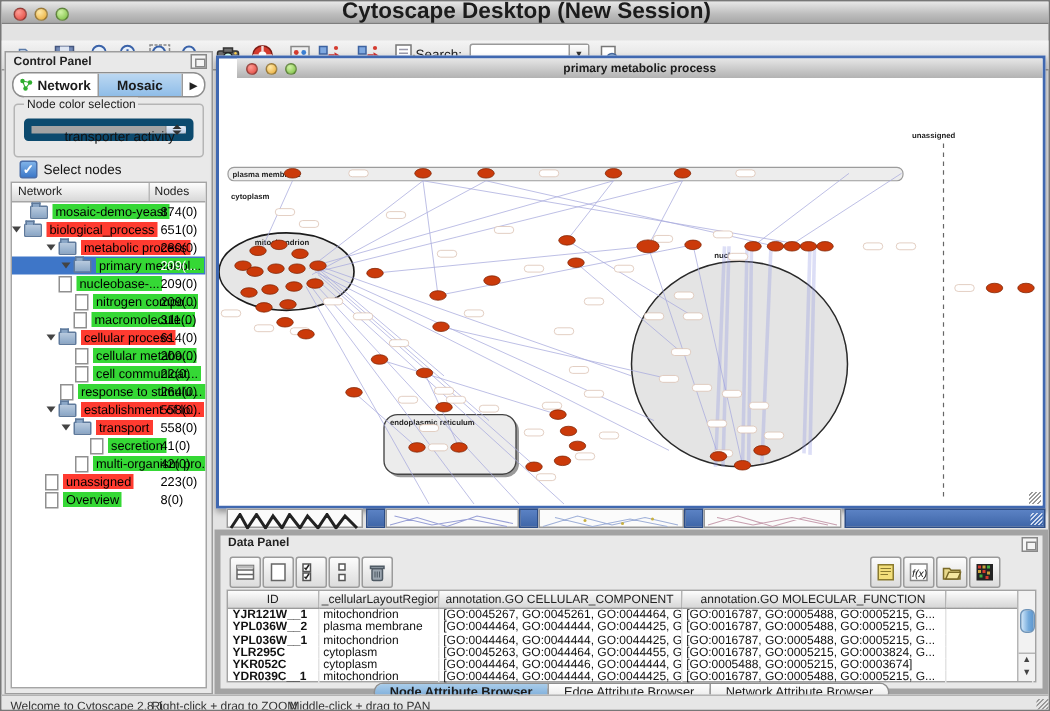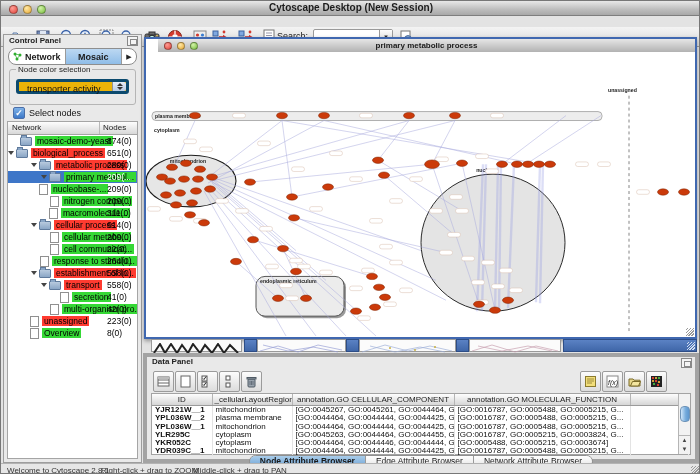--- a/index.html
+++ b/index.html
@@ -3,21 +3,21 @@
 <meta charset="utf-8">
 <style>
   html,body{margin:0;padding:0;background:#555;}
   #app{position:relative;width:700px;height:474px;background:#e3e3e3;
        font-family:"Liberation Sans",sans-serif;overflow:hidden;
        border:1px solid #777;box-sizing:border-box;}
   
   .titlebar{position:absolute;left:0;top:0;width:700px;height:14px;
     background:linear-gradient(#e8e8e8,#bdbdbd 60%,#a8a8a8);border-bottom:1px solid #7e7e7e;}
   .titlebar .title{position:absolute;left:0;right:0;top:0;text-align:center;
-    font-size:10px;font-weight:bold;color:#1c1c1c;line-height:14px;}
+    font-size:15px;font-weight:bold;color:#1c1c1c;line-height:14px;}
   .lights{position:absolute;left:8px;top:3.5px;display:flex;gap:5px;}
   .light{width:7px;height:7px;border-radius:50%;border:0.5px solid rgba(0,0,0,.35);}
   .light.red{background:radial-gradient(circle at 35% 30%,#ff9d95,#e0443b);}
   .light.yellow{background:radial-gradient(circle at 35% 30%,#ffe9a8,#e8a933);}
   .light.green{background:radial-gradient(circle at 35% 30%,#d2f3a8,#77bd3c);}
   .lights.small .light{width:6px;height:6px;}
   
   .toolbar{position:absolute;left:0;top:14px;width:700px;height:19px;
     background:linear-gradient(#f4f4f4,#dadada);border-bottom:1px solid #979797;margin-top:12px;}
   .tbtn{position:absolute;top:1px;width:18px;height:17px;display:flex;align-items:center;
@@ -39,23 +39,23 @@
     border:1px solid #8e8e8e;border-radius:8px;overflow:hidden;background:#fff;font-size:9px;}
   .cp-tab{flex:1;display:flex;align-items:center;justify-content:center;gap:3px;
     color:#1a1a1a;font-weight:bold;border-right:1px solid #9a9a9a;cursor:pointer;}
   .cp-tab.sel{background:linear-gradient(#bcd8f2,#8fbde8);}
   .cp-tab-more{width:14px;display:flex;align-items:center;justify-content:center;
     font-size:7px;color:#222;cursor:pointer;}
   .cp-group{position:absolute;left:5px;top:34px;right:5px;height:34px;border:1px solid #b5b5b5;
     border-radius:3px;}
   .cp-group-title{position:absolute;left:6px;top:-5px;background:#e9e9e9;padding:0 2px;
     font-size:8px;color:#222;}
-  .combo{position:absolute;left:6px;top:9px;right:6px;height:15px;background:#eab308;
-    border:3px solid #0c4a6e;border-radius:3px;font-size:9px;line-height:15px;
-    padding-left:8px;color:#111;box-sizing:border-box;cursor:pointer;}
+  .combo{position:absolute;left:6px;top:9px;right:6px;height:15px;background:#a3a3a3;
+    border:5px solid #0c4a6e;border-radius:3px;font-size:9px;line-height:15px;
+    padding-left:22px;color:#111;box-sizing:border-box;cursor:pointer;}
   .combo .stepper{position:absolute;right:0;top:0;width:13px;height:100%;border-left:1px solid #939393;
     background:linear-gradient(#e7eef8,#b9cbe4);display:flex;flex-direction:column;
     align-items:center;justify-content:center;gap:1px;border-radius:0 2px 2px 0;}
   .stepper i{width:0;height:0;border-left:3px solid transparent;border-right:3px solid transparent;}
   .stepper .up{border-bottom:3px solid #333;}
   .stepper .dn{border-top:3px solid #333;}
   .cp-check{position:absolute;left:9px;top:72px;display:flex;align-items:center;gap:4px;
     font-size:9px;color:#111;cursor:pointer;}
   .checkbox{width:10px;height:10px;border-radius:2px;border:1px solid #4a6ea9;
     background:linear-gradient(#7fb2e8,#3c78c8);color:#fff;font-size:9px;line-height:10px;

